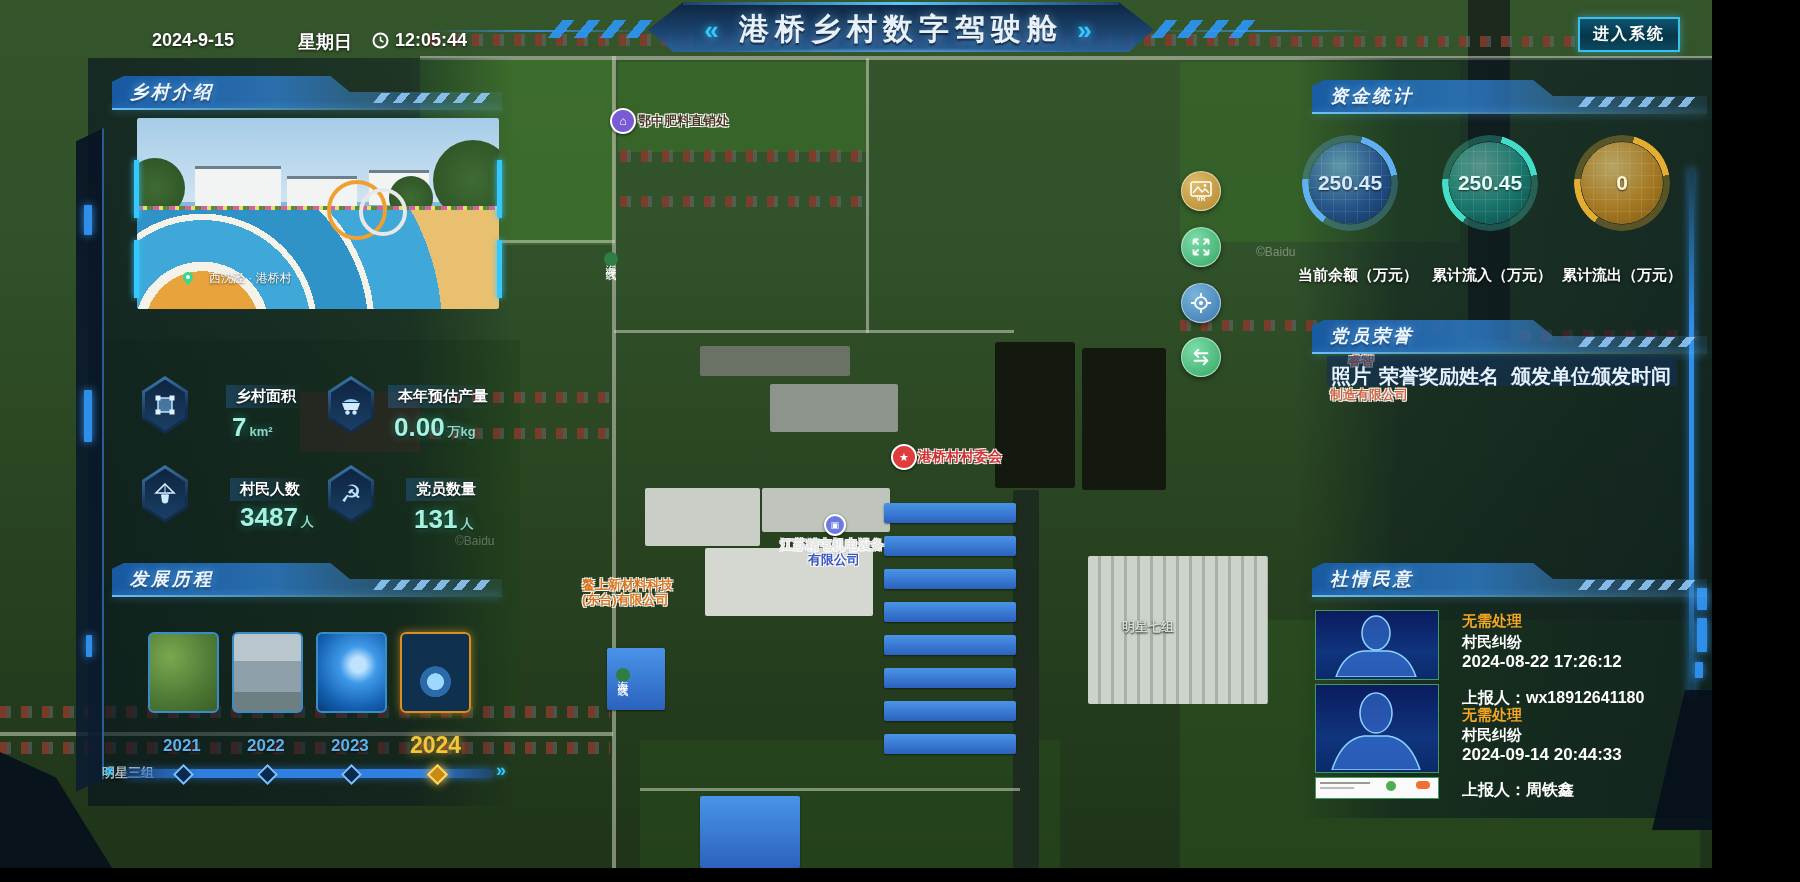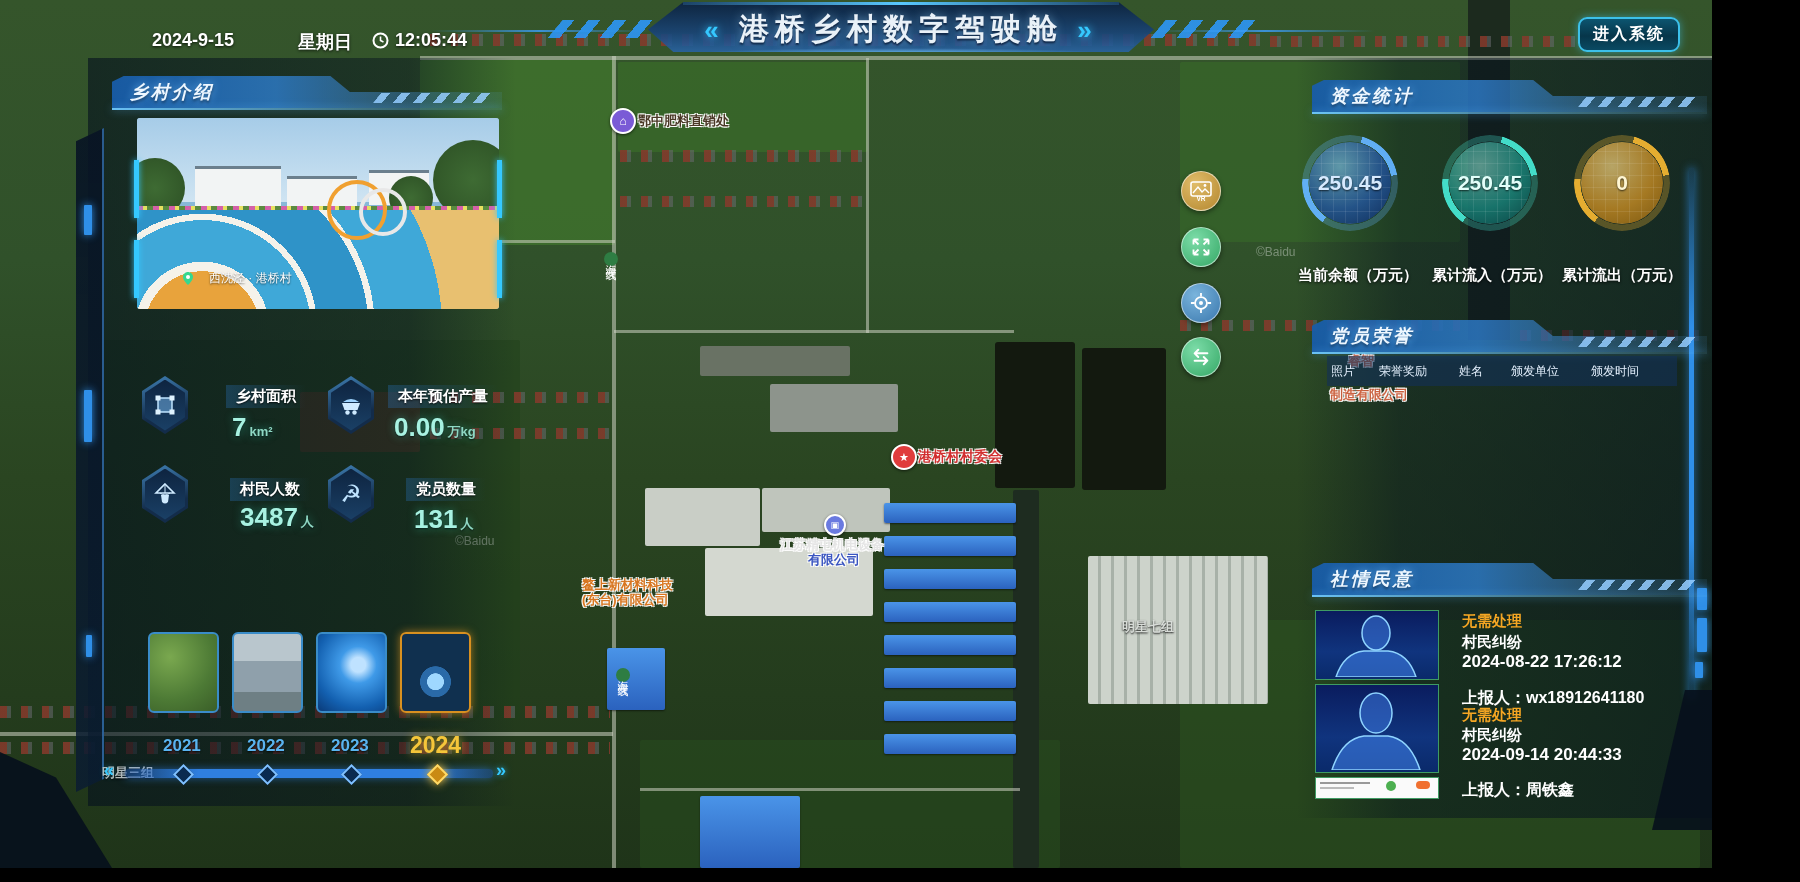--- a/index.html
+++ b/index.html
@@ -51,21 +51,21 @@
     clip-path:polygon(7% 0,93% 0,100% 55%,95% 100%,5% 100%,0 55%);
     box-shadow:0 0 18px rgba(60,160,255,.6);}
   #title-banner::before{content:"";position:absolute;left:7%;right:7%;top:0;height:3px;background:linear-gradient(90deg,rgba(80,180,255,.2),#59c8ff,rgba(80,180,255,.2));}
   #title-banner::after{content:"";position:absolute;left:10%;right:10%;bottom:-6px;height:10px;background:radial-gradient(ellipse at center,rgba(120,200,255,.75),rgba(120,200,255,0) 70%);}
   .title-text{position:absolute;left:0;right:0;top:7px;text-align:center;font-size:30px;font-weight:bold;letter-spacing:6px;color:#e9f1f8;
     text-shadow:0 2px 2px rgba(10,30,60,.9),0 0 10px rgba(160,220,255,.5);}
   .title-chev{color:#35c8ff;font-size:26px;font-weight:bold;text-shadow:0 0 8px rgba(53,200,255,.9);}
   .deco-dash{position:absolute;top:20px;height:18px;width:92px;z-index:7;transform:skewX(-40deg);
     background:repeating-linear-gradient(90deg,rgba(45,150,245,.9) 0 12px,rgba(45,150,245,0) 12px 26px);}
   .deco-line{position:absolute;top:30px;height:2px;background:linear-gradient(90deg,rgba(60,160,255,0),rgba(60,160,255,.8),rgba(60,160,255,0));z-index:7;}
-  #enter-btn{position:absolute;left:1578px;top:17px;width:98px;height:31px;z-index:9;border-radius:9px;cursor:pointer;
+  #enter-btn{position:absolute;left:1578px;top:17px;width:98px;height:31px;z-index:9;border-radius:0;cursor:pointer;
     border:2px solid #3cc0ea;background:linear-gradient(180deg,#0c5570,#07364a 55%,#0a4a63);
     color:#fff;font-weight:bold;font-size:16px;letter-spacing:2px;display:flex;align-items:center;justify-content:center;
     box-shadow:0 0 8px rgba(60,190,235,.55);}
 
   
   #photo{position:absolute;left:137px;top:118px;width:362px;height:191px;z-index:6;border-radius:3px;overflow:hidden;background:#88b8d8;}
   .ph-sky{position:absolute;left:0;top:0;right:0;height:44%;background:linear-gradient(180deg,#a6cce8,#cfe4f2);}
   .ph-bld{position:absolute;background:#f2f4f4;border-top:3px solid #6b7f8d;}
   .ph-tree{position:absolute;background:radial-gradient(circle,#3e6b33,#2c4f24);border-radius:50%;}
   .ph-flow{position:absolute;height:7px;background:repeating-linear-gradient(90deg,#d460a8 0 6px,#e8e060 6px 10px,#5a8a40 10px 16px);}
@@ -101,21 +101,21 @@
   .gauge .sphere{position:absolute;inset:7px;border-radius:50%;overflow:hidden;}
   .gauge .grid{position:absolute;inset:0;border-radius:50%;
     background:repeating-linear-gradient(90deg,rgba(255,255,255,.09) 0 1px,rgba(0,0,0,0) 1px 12px),repeating-linear-gradient(0deg,rgba(255,255,255,.09) 0 1px,rgba(0,0,0,0) 1px 12px);}
   .gauge .ring{position:absolute;inset:0;border-radius:50%;
     -webkit-mask:radial-gradient(closest-side,transparent 86%,#000 87%);mask:radial-gradient(closest-side,transparent 86%,#000 87%);}
   .gauge .val{position:absolute;inset:0;display:flex;align-items:center;justify-content:center;font-weight:bold;font-size:21px;text-shadow:0 1px 2px rgba(0,0,0,.7);}
   .gauge-label{position:absolute;top:266px;width:160px;z-index:6;text-align:center;color:#fff;font-weight:bold;font-size:15px;text-shadow:0 1px 3px rgba(0,0,0,.85);}
 
   
   #honors-thead{position:absolute;left:1327px;top:356px;width:350px;height:30px;z-index:6;background:rgba(18,48,88,.6);}
-  #honors-thead span{position:absolute;top:7px;color:#e6f2ff;font-weight:normal;font-size:12px;}
+  #honors-thead span{position:absolute;top:7px;color:#e6f2ff;font-weight:bold;font-size:20px;}
 
   
   .avatarbox{position:absolute;left:1315px;width:122px;z-index:6;border:1px solid #3f9b63;background:linear-gradient(180deg,#0a1c5e,#10347e 60%,#0a2a6a);overflow:hidden;cursor:pointer;}
   .sent-status{position:absolute;left:1462px;z-index:6;color:#f5a623;font-weight:bold;font-size:15px;}
   .sent-cat{position:absolute;left:1462px;z-index:6;color:#fff;font-weight:bold;font-size:15px;}
   .sent-time{position:absolute;left:1462px;z-index:6;color:#fff;font-weight:bold;font-size:17px;}
   .sent-rep{position:absolute;left:1462px;z-index:6;color:#fff;font-weight:bold;font-size:16px;}
   .minithumb{position:absolute;left:1315px;top:777px;width:122px;height:20px;z-index:6;background:#fafafa;border:1px solid #3f9b63;overflow:hidden;}
 
   
@@ -317,20 +317,24 @@
       </div>
   <div class="stat-label" style="left:230px;top:478px;">村民人数</div>
   <div class="stat-value" style="left:240px;top:502px;"><span>3487</span><span class="stat-unit">人</span></div>
 
   <div class="hex" style="left:328px;top:465px;">
         <div class="inner" style="font-size:24px;">☭</div>
       </div>
   <div class="stat-label" style="left:406px;top:478px;">党员数量</div>
   <div class="stat-value" style="left:414px;top:504px;"><span>131</span><span class="stat-unit">人</span></div>
 
+  <div class="phead" style="left:112px;top:563px;width:390px;">
+    <span class="t">发展历程</span>
+    <i class="stripes"></i>
+  </div>
 
   <div class="thumb" style="left:148px;background:
       radial-gradient(circle at 30% 30%,#7aa84f,#4d7a35 60%,#3a5e28),repeating-linear-gradient(45deg,rgba(240,245,235,.5) 0 6px,rgba(0,0,0,0) 6px 14px);"></div>
   <div class="thumb" style="left:232px;background:
       linear-gradient(180deg,#b9c6cd 0 35%,#8fa0ab 35% 75%,#6e7f84 75%),repeating-linear-gradient(90deg,rgba(255,255,255,.45) 0 5px,rgba(60,80,90,.35) 5px 10px);"></div>
   <div class="thumb" style="left:316px;background:
       radial-gradient(circle at 60% 40%,#bfe2ff 0 12%,#3f9ae8 30%,#1360b0 70%,#0a3a78);"></div>
   <div class="thumb sel" style="left:400px;background:
       radial-gradient(circle at 50% 62%,#9fd8ff 0 14%,#2a6aa8 15% 26%,#10304f 27%),linear-gradient(180deg,#1c4468,#0c2440);"></div>
 

